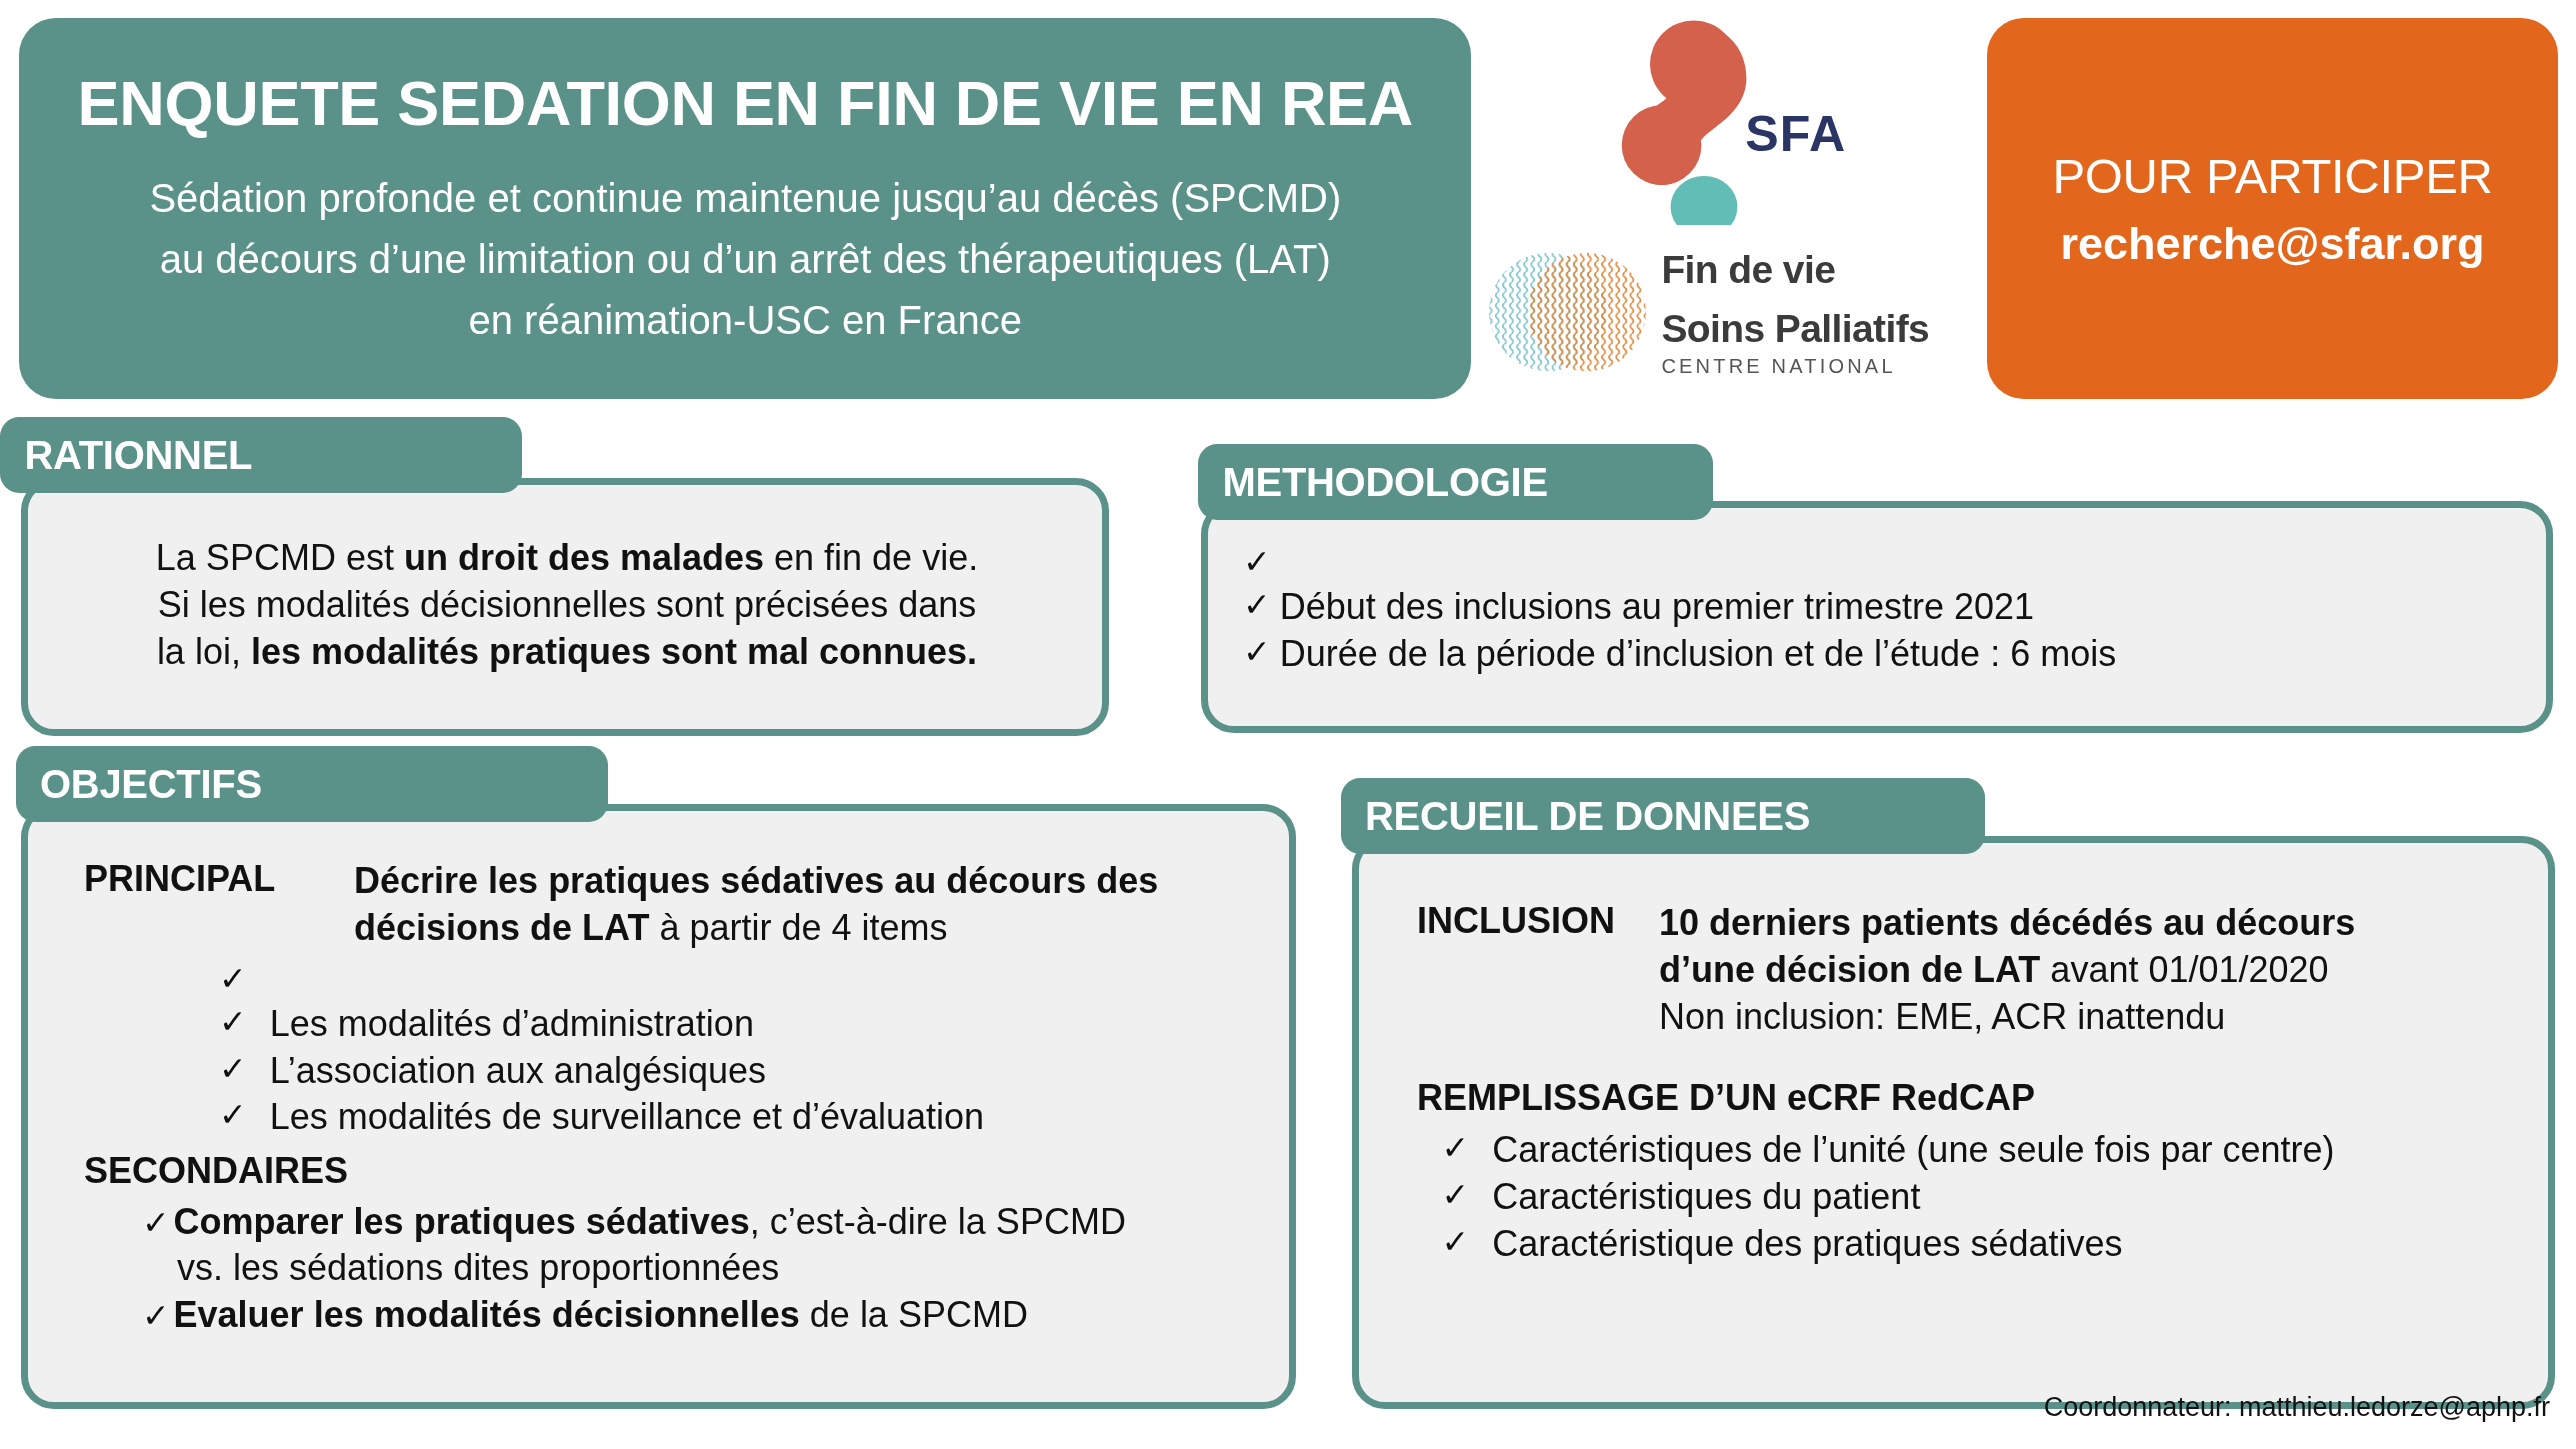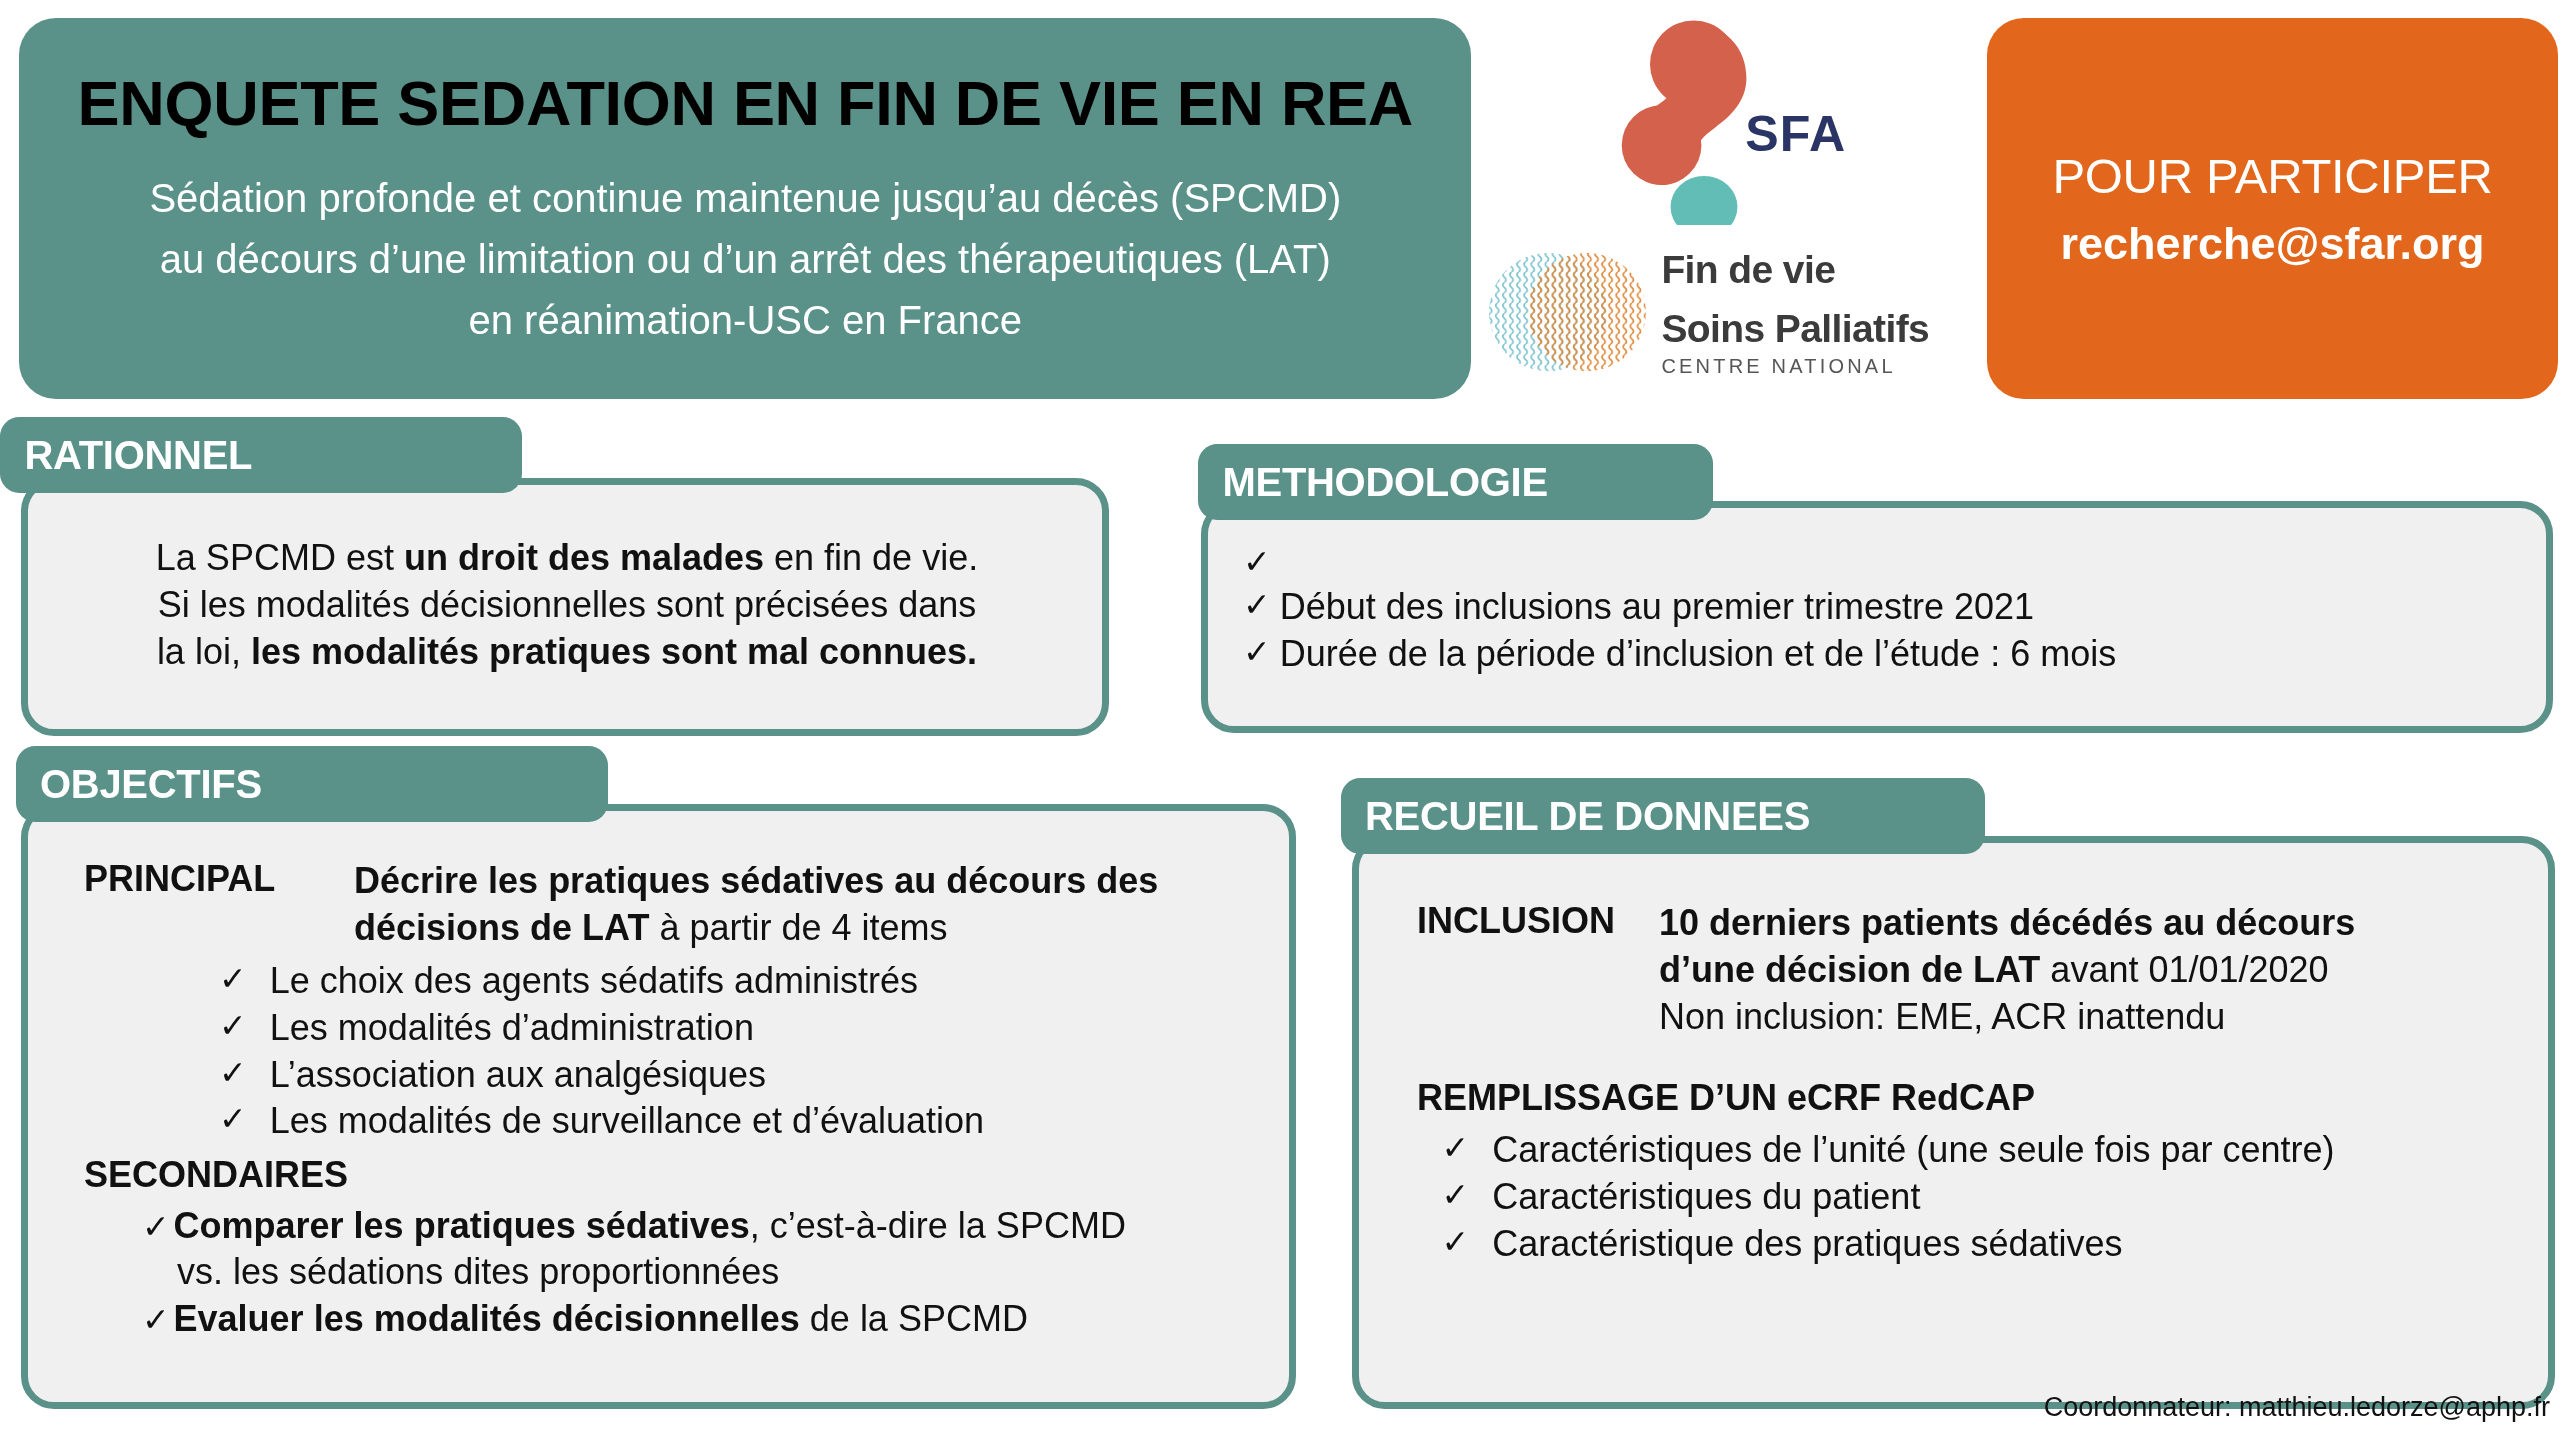--- a/index.html
+++ b/index.html
@@ -25,21 +25,21 @@
     background: #5A9189;
     border-radius: 37px;
     box-sizing: border-box;
     display: flex;
     flex-direction: column;
     align-items: center;
     justify-content: center;
     padding: 11.6px 26px 19.3px 26px;
   }
   #header-title {
-    color: #000000;
+    color: #ffffff;
     font-size: 63px;
     font-weight: bold;
     letter-spacing: -0.3px;
     text-align: center;
     line-height: 1.05;
     margin-bottom: 22px;
     white-space: nowrap;
   }
   .header-sub {
     color: #ffffff;
@@ -330,21 +330,20 @@
     <div class="obj-label">PRINCIPAL</div>
     <div class="obj-principal-text">
       <span class="b">Décrire les pratiques sédatives  au décours des</span><br>
       <span class="b">décisions de LAT</span><span> à partir de 4 items</span>
     </div>
   </div>
 
   <ul class="check-list" id="obj-sub-list">
     <li class="check-item">
       <span class="check-mark">✓</span>
-      <span>Le choix des agents sédatifs administrés</span>
     </li>
     <li class="check-item">
       <span class="check-mark">✓</span>
       <span>Les modalités d’administration</span>
     </li>
     <li class="check-item">
       <span class="check-mark">✓</span>
       <span>L’association aux analgésiques</span>
     </li>
     <li class="check-item">

